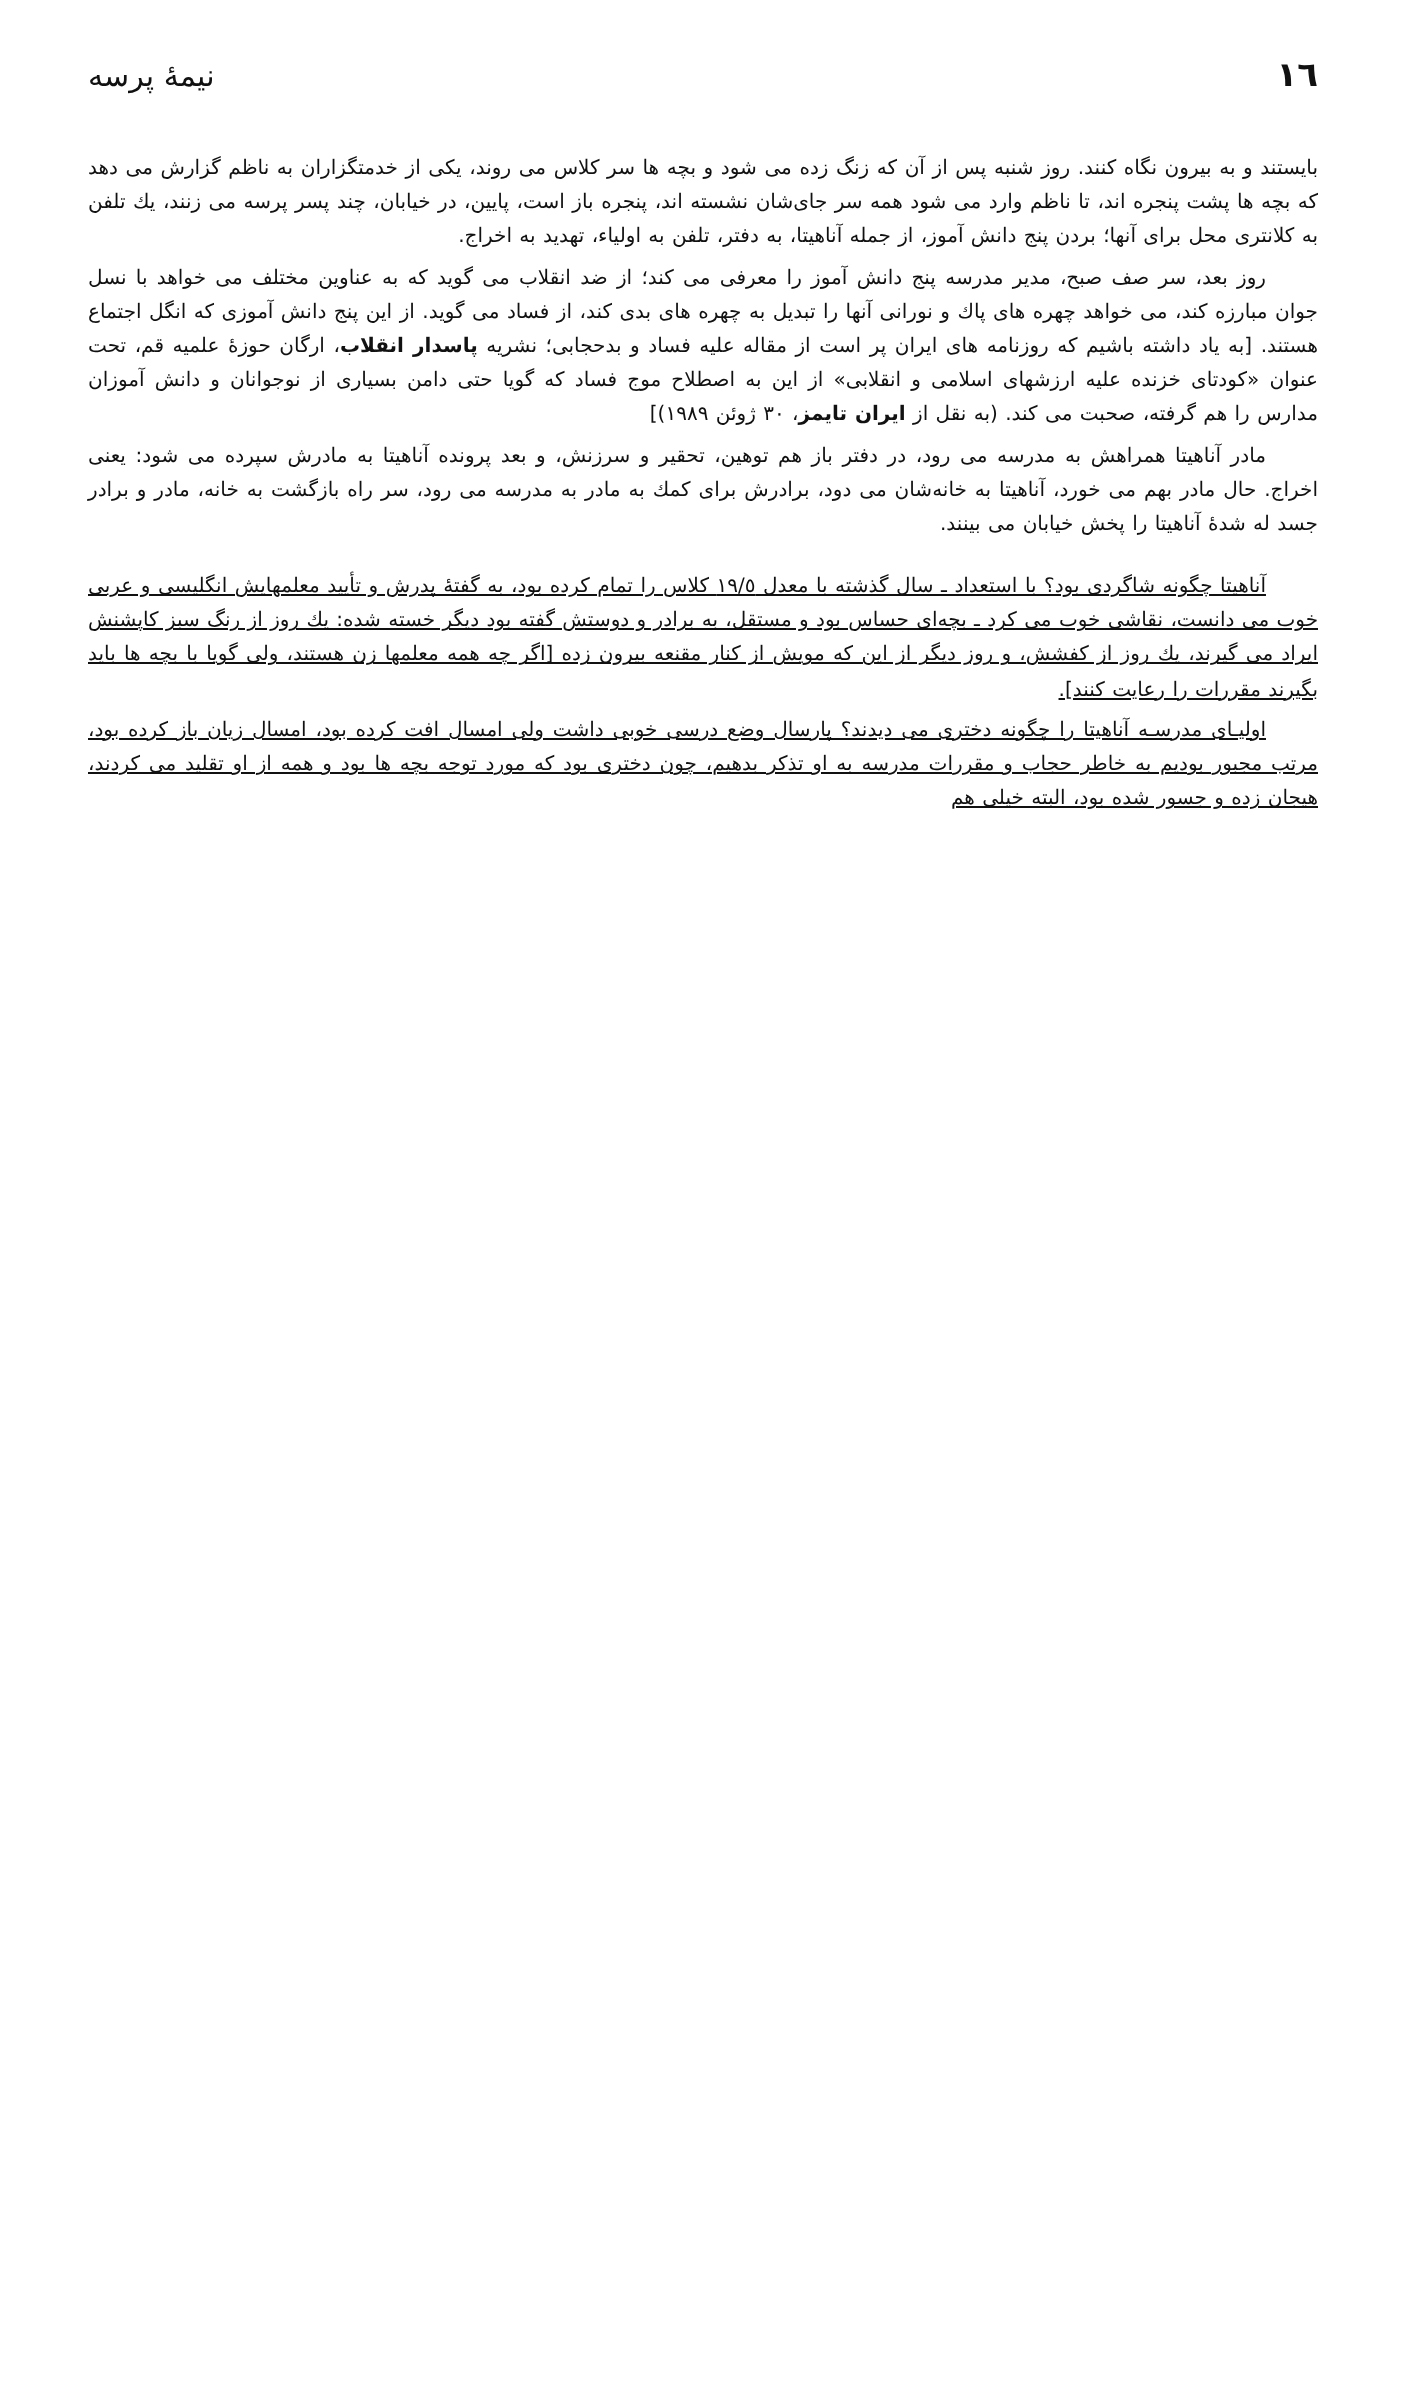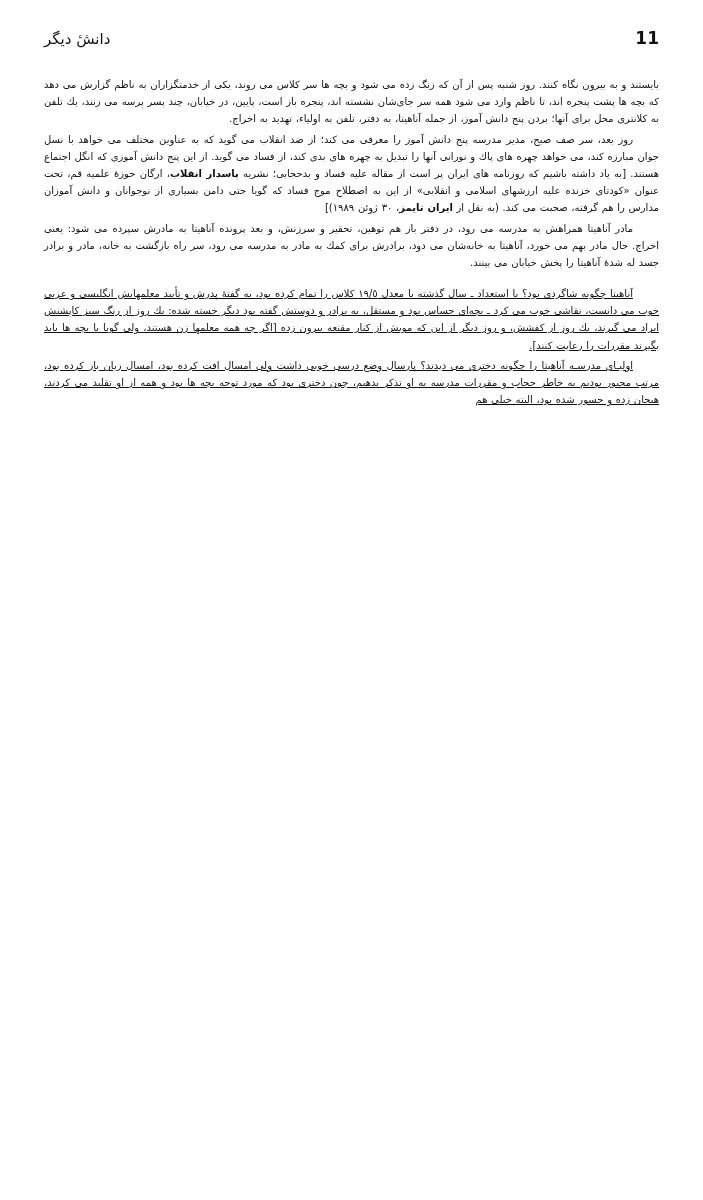--- a/index.html
+++ b/index.html
@@ -67,22 +67,22 @@
     text-align: justify;
     text-decoration: underline;
   }
 </style>
 </head>
 <body>
 
 <div class="page">
 
   <div class="header">
-    <span class="header-page">11</span>
-    <span class="header-title">دانشٔ ديگر</span>
+    <span class="header-page">١٦</span>
+    <span class="header-title">نيمهٔ پرسه</span>
   </div>
 
   <div class="body-text">
     <p class="para noindent">
       <span>بايستند و به بيرون نگاه كنند. روز شنبه پس از آن كه زنگ زده مى شود و بچه ها سر كلاس مى روند، يكى از خدمتگزاران به ناظم گزارش مى دهد كه بچه ها پشت پنجره اند، تا ناظم وارد مى شود همه سر جاى‌شان نشسته اند، پنجره باز است، پايين، در خيابان، چند پسر پرسه مى زنند، يك تلفن به كلانترى محل براى آنها؛ بردن پنج دانش آموز، از جمله آناهيتا، به دفتر، تلفن به اولياء، تهديد به اخراج.</span>
     </p>
 
     <p class="para">
       <span>روز بعد، سر صف صبح، مدير مدرسه پنج دانش آموز را معرفى مى كند؛ از ضد انقلاب مى گويد كه به عناوين مختلف مى خواهد با نسل جوان مبارزه كند، مى خواهد چهره هاى پاك و نورانى آنها را تبديل به چهره هاى بدى كند، از فساد مى گويد. از اين پنج دانش آموزى كه انگل اجتماع هستند. [به ياد داشته باشيم كه روزنامه هاى ايران پر است از مقاله عليه فساد و بدحجابى؛ نشريه </span><b class="bold">پاسدار انقلاب</b><span>، ارگان حوزهٔ علميه قم، تحت عنوان «كودتاى خزنده عليه ارزشهاى اسلامى و انقلابى» از اين به اصطلاح موج فساد كه گويا حتى دامن بسيارى از نوجوانان و دانش آموزان مدارس را هم گرفته، صحبت مى كند. (به نقل از </span><b class="bold">ايران تايمز</b><span>، ٣٠ ژوئن ١٩٨٩)]</span>
     </p>

